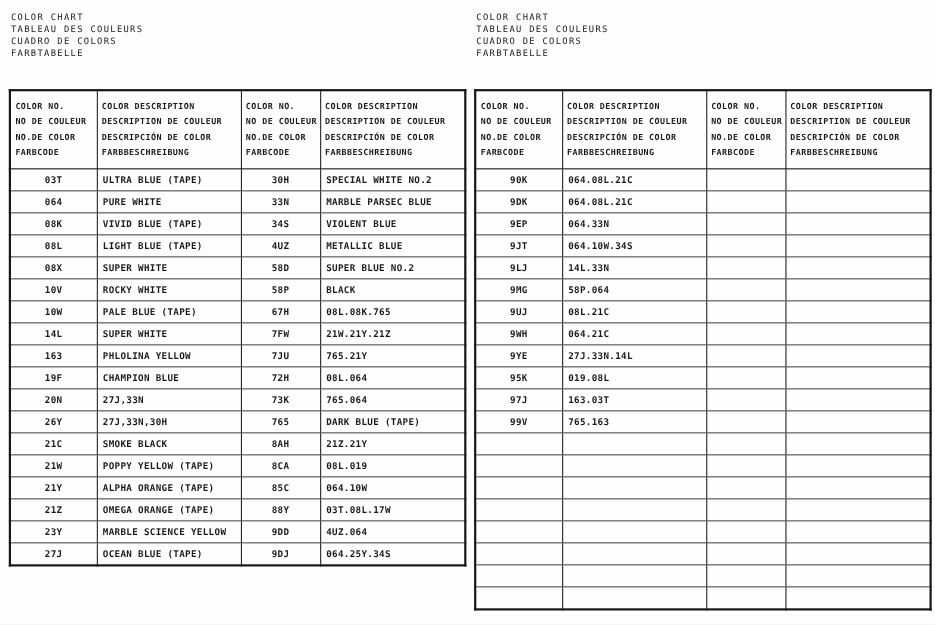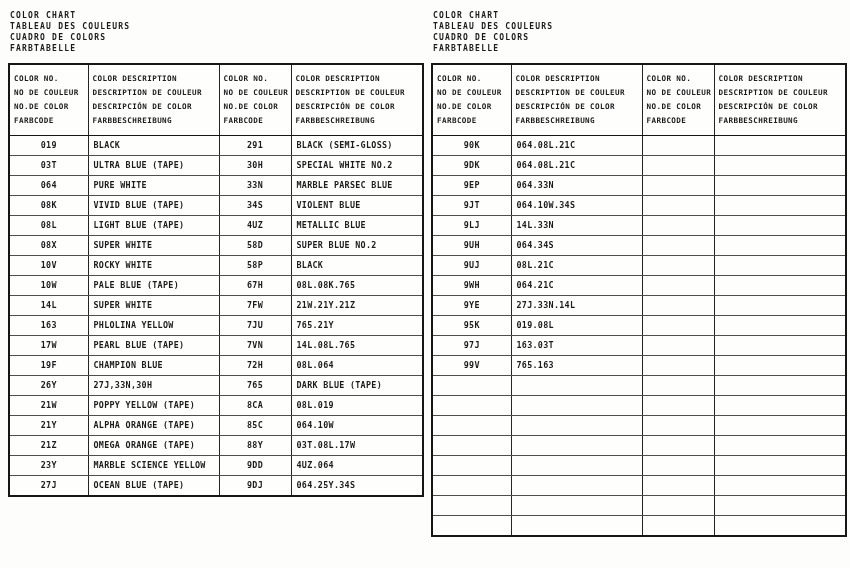--- a/index.html
+++ b/index.html
@@ -17,24 +17,24 @@
   .half {
     position: absolute;
     top: 6px;
     width: 414px;
   }
   .half.left  { left: 8px; }
   .half.right { left: 431px; }
 
   .titleblock {
     font-size: 8px;
-    font-weight: bold;
+    font-weight: normal;
     letter-spacing: 1.2px;
     line-height: 11px;
-    margin: 4px 0 9px 2px;
+    margin: 4px 0 27px 2px;
     white-space: nowrap;
   }
 
   table.colorchart {
     border-collapse: collapse;
     table-layout: fixed;
     width: 414px;
     border: 2px solid #161616;
     background: #fefefd;
   }
@@ -117,26 +117,20 @@
           <th>
             <div>COLOR DESCRIPTION</div>
             <div>DESCRIPTION DE COULEUR</div>
             <div>DESCRIPCIÓN DE COLOR</div>
             <div>FARBBESCHREIBUNG</div>
           </th>
         </tr>
       </thead>
       <tbody>
           <tr>
-            <td class="no">019</td>
-            <td class="desc">BLACK</td>
-            <td class="no">291</td>
-            <td class="desc">BLACK (SEMI-GLOSS)</td>
-          </tr>
-          <tr>
             <td class="no">03T</td>
             <td class="desc">ULTRA BLUE (TAPE)</td>
             <td class="no">30H</td>
             <td class="desc">SPECIAL WHITE NO.2</td>
           </tr>
           <tr>
             <td class="no">064</td>
             <td class="desc">PURE WHITE</td>
             <td class="no">33N</td>
             <td class="desc">MARBLE PARSEC BLUE</td>
@@ -177,36 +171,42 @@
             <td class="no">7FW</td>
             <td class="desc">21W.21Y.21Z</td>
           </tr>
           <tr>
             <td class="no">163</td>
             <td class="desc">PHLOLINA YELLOW</td>
             <td class="no">7JU</td>
             <td class="desc">765.21Y</td>
           </tr>
           <tr>
-            <td class="no">17W</td>
-            <td class="desc">PEARL BLUE (TAPE)</td>
-            <td class="no">7VN</td>
-            <td class="desc">14L.08L.765</td>
-          </tr>
-          <tr>
             <td class="no">19F</td>
             <td class="desc">CHAMPION BLUE</td>
             <td class="no">72H</td>
             <td class="desc">08L.064</td>
           </tr>
           <tr>
+            <td class="no">20N</td>
+            <td class="desc">27J,33N</td>
+            <td class="no">73K</td>
+            <td class="desc">765.064</td>
+          </tr>
+          <tr>
             <td class="no">26Y</td>
             <td class="desc">27J,33N,30H</td>
             <td class="no">765</td>
             <td class="desc">DARK BLUE (TAPE)</td>
+          </tr>
+          <tr>
+            <td class="no">21C</td>
+            <td class="desc">SMOKE BLACK</td>
+            <td class="no">8AH</td>
+            <td class="desc">21Z.21Y</td>
           </tr>
           <tr>
             <td class="no">21W</td>
             <td class="desc">POPPY YELLOW (TAPE)</td>
             <td class="no">8CA</td>
             <td class="desc">08L.019</td>
           </tr>
           <tr>
             <td class="no">21Y</td>
             <td class="desc">ALPHA ORANGE (TAPE)</td>
@@ -302,22 +302,22 @@
             <td class="no"></td>
             <td class="desc"></td>
           </tr>
           <tr>
             <td class="no">9LJ</td>
             <td class="desc">14L.33N</td>
             <td class="no"></td>
             <td class="desc"></td>
           </tr>
           <tr>
-            <td class="no">9UH</td>
-            <td class="desc">064.34S</td>
+            <td class="no">9MG</td>
+            <td class="desc">58P.064</td>
             <td class="no"></td>
             <td class="desc"></td>
           </tr>
           <tr>
             <td class="no">9UJ</td>
             <td class="desc">08L.21C</td>
             <td class="no"></td>
             <td class="desc"></td>
           </tr>
           <tr>

